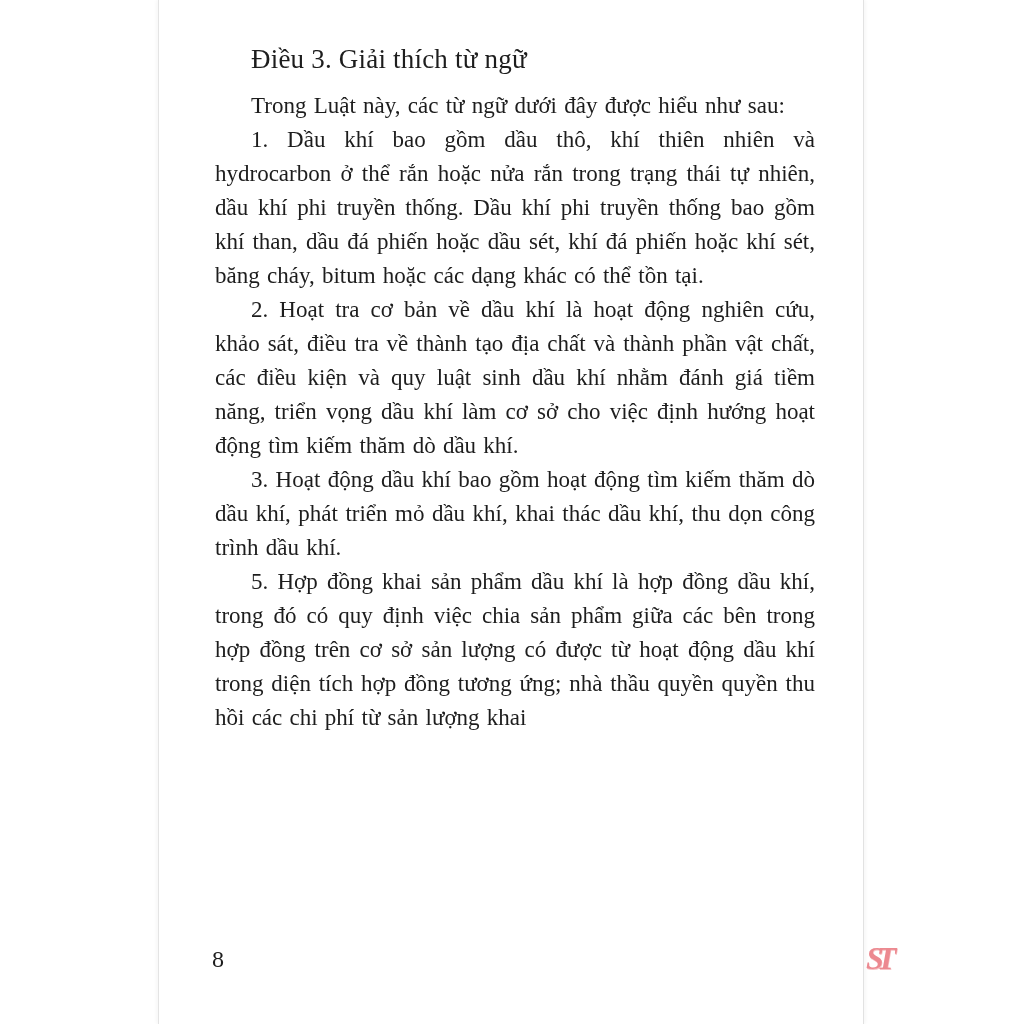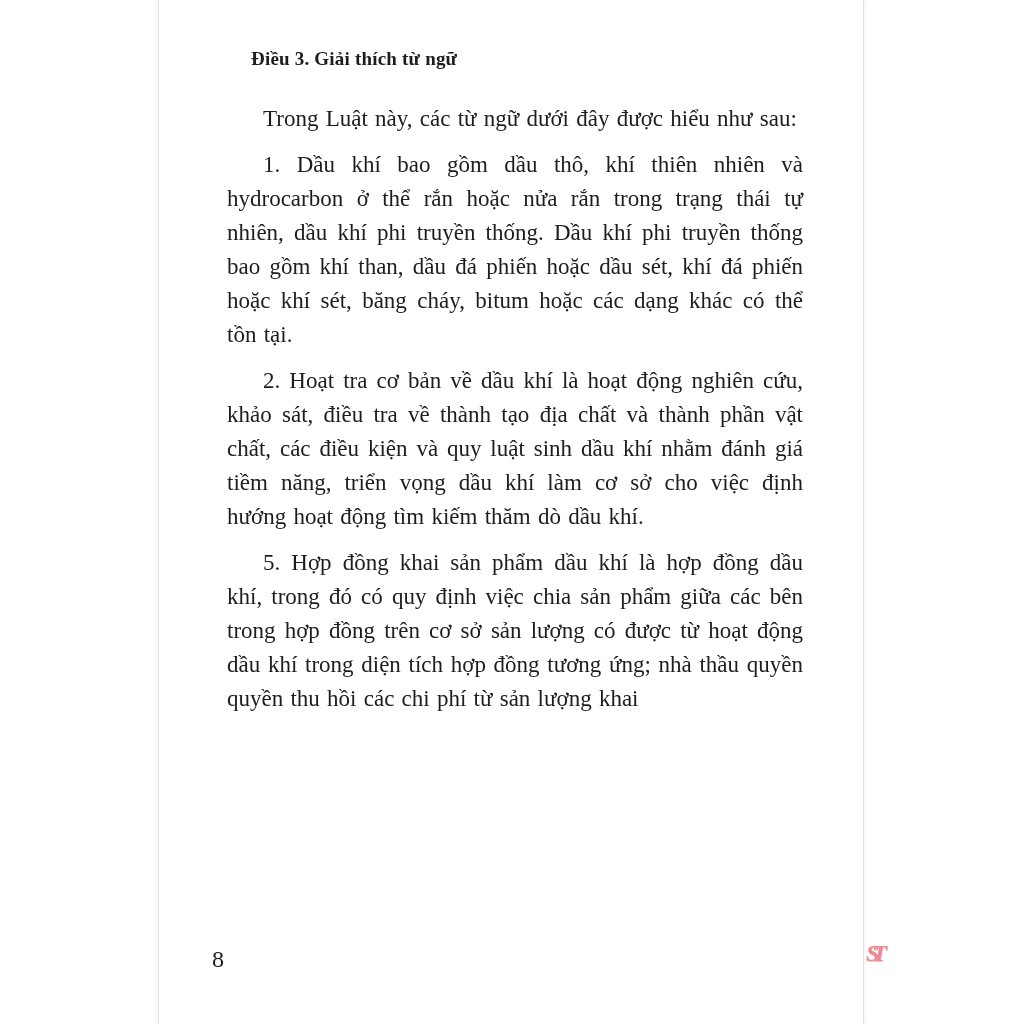--- a/index.html
+++ b/index.html
@@ -29,46 +29,46 @@
   .content {
     position: absolute;
     left: 215px;
     top: 42px;
     width: 600px;
     color: #1d1d1d;
     font-size: 23px;
     line-height: 34px;
   }
   .article-title {
-    margin: 0 0 26px 0;
-    font-size: 19px;
-    font-weight: bold;
+    margin: 0 0 13px 0;
+    font-size: 27px;
+    font-weight: normal;
     text-indent: 36px;
     letter-spacing: 0.2px;
   }
   .content p {
-    margin: 12px;
+    margin: 0;
     text-align: justify;
     text-indent: 36px;
     word-spacing: 1.5px;
   }
   .content p .term {
   }
   .page-number {
     position: absolute;
     left: 212px;
     top: 946px;
     font-size: 24px;
     color: #1d1d1d;
   }
   .publisher-logo {
     position: absolute;
     left: 866px;
     top: 940px;
-    font-size: 24px;
+    font-size: 32px;
     font-weight: bold;
     font-style: italic;
     color: #ec8990;
     letter-spacing: -7px;
     text-shadow: 0.5px 0.5px 0 #f6c2c5;
   }
 </style>
 </head>
 <body>
 
@@ -79,20 +79,21 @@
   <div class="content">
 
     <h1 class="article-title">Điều 3. Giải thích từ ngữ</h1>
 
     <p><span>Trong Luật này, các từ ngữ dưới đây được hiểu như sau:</span></p>
 
     <p><span class="num">1.</span> <span class="term">Dầu khí</span> <span>bao gồm dầu thô, khí thiên nhiên và hydrocarbon ở thể rắn hoặc nửa rắn trong trạng thái tự nhiên, dầu khí phi truyền thống. Dầu khí phi truyền thống bao gồm khí than, dầu đá phiến hoặc dầu sét, khí đá phiến hoặc khí sét, băng cháy, bitum hoặc các dạng khác có thể tồn tại.</span></p>
 
     <p><span class="num">2.</span> <span class="term">Hoạt tra cơ bản về dầu khí</span> <span>là hoạt động nghiên cứu, khảo sát, điều tra về thành tạo địa chất và thành phần vật chất, các điều kiện và quy luật sinh dầu khí nhằm đánh giá tiềm năng, triển vọng dầu khí làm cơ sở cho việc định hướng hoạt động tìm kiếm thăm dò dầu khí.</span></p>
 
+    <p><span class="num">3.</span> <span class="term">Hoạt động dầu khí</span> <span>bao gồm hoạt động tìm kiếm thăm dò dầu khí, phát triển mỏ dầu khí, khai thác dầu khí, thu dọn công trình dầu khí.</span></p>
 
 
     <p><span class="num">5.</span> <span class="term">Hợp đồng khai sản phẩm dầu khí</span> <span>là hợp đồng dầu khí, trong đó có quy định việc chia sản phẩm giữa các bên trong hợp đồng trên cơ sở sản lượng có được từ hoạt động dầu khí trong diện tích hợp đồng tương ứng; nhà thầu quyền quyền thu hồi các chi phí từ sản lượng khai</span></p>
 
   </div>
 
   <div class="page-number">8</div>
 
   <div class="publisher-logo">ST</div>
 

